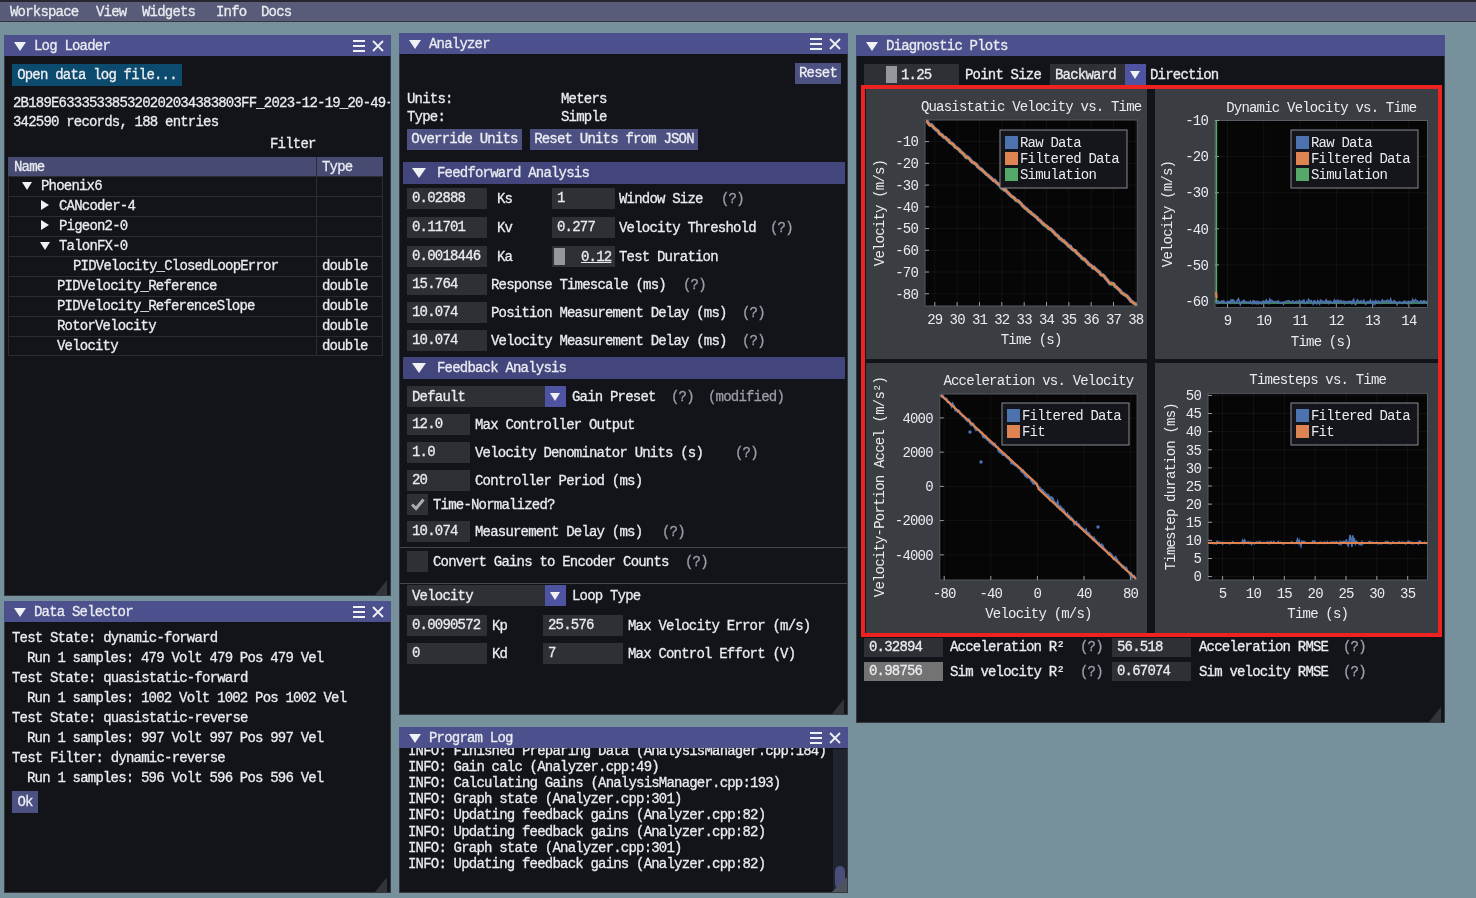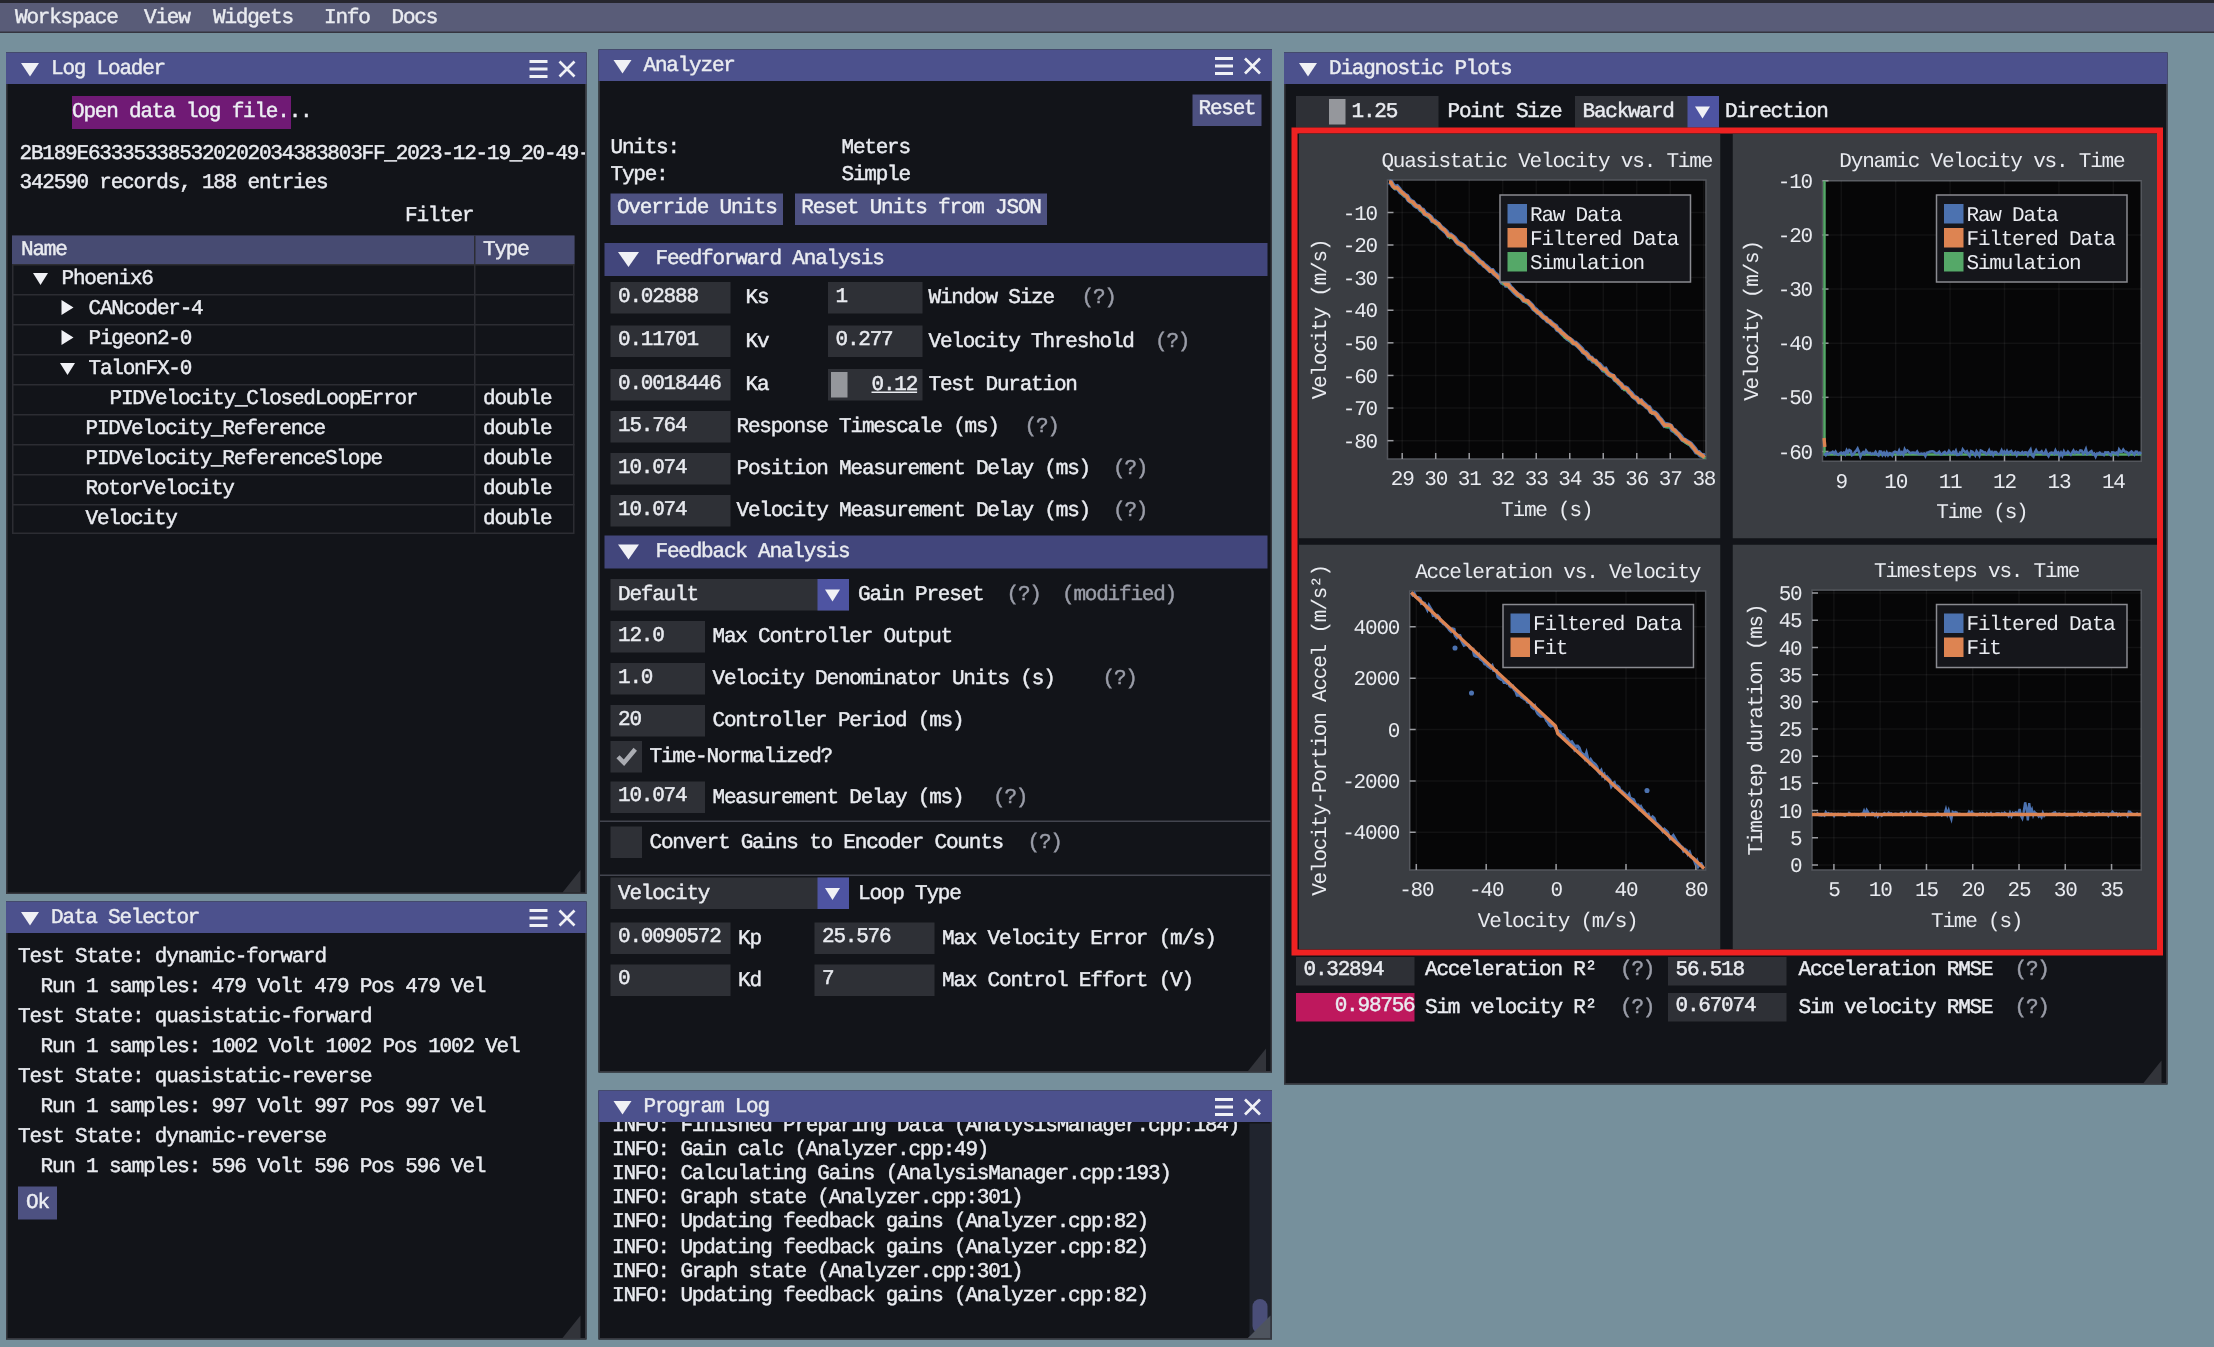--- a/index.html
+++ b/index.html
@@ -16,21 +16,21 @@
 <div style="position:absolute;left:4px;top:35px;width:387px;height:21px;background:#4c518d;"></div>
 <div style="position:absolute;left:14px;top:42px;width:0;height:0;border-left:6.0px solid transparent;border-right:6.0px solid transparent;border-top:9px solid #f0f1f5;"></div>
 <div style="position:absolute;left:34px;top:39px;height:14px;line-height:14px;color:#e9ebf0;white-space:pre;">Log Loader</div>
 <div style="position:absolute;left:353px;top:40px;width:12px;height:2px;background:#f0f1f5;"></div>
 <div style="position:absolute;left:353px;top:45px;width:12px;height:2px;background:#f0f1f5;"></div>
 <div style="position:absolute;left:353px;top:50px;width:12px;height:2px;background:#f0f1f5;"></div>
 <svg style="position:absolute;left:372px;top:40px" width="12" height="12" viewBox="0 0 12 12">
       <path d="M1 1 L11 11 M11 1 L1 11" stroke="#f0f1f5" stroke-width="1.8"></path>
     </svg>
 <div style="position:absolute;left:375px;top:580px;width:0;height:0;border-left:12px solid transparent;border-bottom:15px solid #32343a;"></div>
-<div style="position:absolute;left:12px;top:64px;width:146px;height:22px;background:#701a75;color:#eceef3;line-height:22px;text-align:center;white-space:pre;margin-left:36px;">Open data log file...</div>
+<div style="position:absolute;left:12px;top:64px;width:170px;height:22px;background:#0c4a6e;color:#eceef3;line-height:22px;text-align:center;white-space:pre;">Open data log file...</div>
 <div style="position:absolute;left:13px;top:96px;height:14px;line-height:14px;color:#e9ebf0;white-space:pre;max-width:377px;overflow:hidden;">2B189E633353385320202034383803FF_2023-12-19_20-49-22.wpilog</div>
 <div style="position:absolute;left:13px;top:115px;height:14px;line-height:14px;color:#e9ebf0;white-space:pre;">342590 records, 188 entries</div>
 <div style="position:absolute;left:270px;top:137px;height:14px;line-height:14px;color:#e9ebf0;white-space:pre;">Filter</div>
 <div style="position:absolute;left:8px;top:157px;width:375px;height:199px;border:1px solid #2c2d33;"></div>
 <div style="position:absolute;left:8px;top:157px;width:375px;height:19px;background:#474b72;"></div>
 <div style="position:absolute;left:316px;top:157px;width:1px;height:199px;background:#2c2d33;"></div>
 <div style="position:absolute;left:14px;top:160px;height:14px;line-height:14px;color:#e9ebf0;white-space:pre;">Name</div>
 <div style="position:absolute;left:322px;top:160px;height:14px;line-height:14px;color:#e9ebf0;white-space:pre;">Type</div>
 <div style="position:absolute;left:8px;top:176px;width:375px;height:1px;background:#2c2d33;"></div>
 <div style="position:absolute;left:22px;top:182px;width:0;height:0;border-left:5.5px solid transparent;border-right:5.5px solid transparent;border-top:8px solid #f0f1f5;"></div>
@@ -69,21 +69,21 @@
 <svg style="position:absolute;left:372px;top:606px" width="12" height="12" viewBox="0 0 12 12">
       <path d="M1 1 L11 11 M11 1 L1 11" stroke="#f0f1f5" stroke-width="1.8"></path>
     </svg>
 <div style="position:absolute;left:375px;top:877px;width:0;height:0;border-left:12px solid transparent;border-bottom:15px solid #32343a;"></div>
 <div style="position:absolute;left:12px;top:631px;height:14px;line-height:14px;color:#e9ebf0;white-space:pre;">Test State: dynamic-forward</div>
 <div style="position:absolute;left:27px;top:651px;height:14px;line-height:14px;color:#e9ebf0;white-space:pre;">Run 1 samples: 479 Volt 479 Pos 479 Vel</div>
 <div style="position:absolute;left:12px;top:671px;height:14px;line-height:14px;color:#e9ebf0;white-space:pre;">Test State: quasistatic-forward</div>
 <div style="position:absolute;left:27px;top:691px;height:14px;line-height:14px;color:#e9ebf0;white-space:pre;">Run 1 samples: 1002 Volt 1002 Pos 1002 Vel</div>
 <div style="position:absolute;left:12px;top:711px;height:14px;line-height:14px;color:#e9ebf0;white-space:pre;">Test State: quasistatic-reverse</div>
 <div style="position:absolute;left:27px;top:731px;height:14px;line-height:14px;color:#e9ebf0;white-space:pre;">Run 1 samples: 997 Volt 997 Pos 997 Vel</div>
-<div style="position:absolute;left:12px;top:751px;height:14px;line-height:14px;color:#e9ebf0;white-space:pre;">Test State: dynamic-reverse</div>
+<div style="position:absolute;left:12px;top:751px;height:14px;line-height:14px;color:#e9ebf0;white-space:pre;">Test Filter: dynamic-reverse</div>
 <div style="position:absolute;left:27px;top:771px;height:14px;line-height:14px;color:#e9ebf0;white-space:pre;">Run 1 samples: 596 Volt 596 Pos 596 Vel</div>
 <div style="position:absolute;left:12px;top:791px;width:26px;height:22px;background:#4d5181;color:#eceef3;line-height:22px;text-align:center;white-space:pre;">Ok</div>
 <div style="position:absolute;left:399px;top:33px;width:449px;height:682px;background:#121419;border:1px solid #36383f;box-sizing:border-box;"></div>
 <div style="position:absolute;left:399px;top:33px;width:449px;height:21px;background:#4c518d;"></div>
 <div style="position:absolute;left:409px;top:40px;width:0;height:0;border-left:6.0px solid transparent;border-right:6.0px solid transparent;border-top:9px solid #f0f1f5;"></div>
 <div style="position:absolute;left:429px;top:37px;height:14px;line-height:14px;color:#e9ebf0;white-space:pre;">Analyzer</div>
 <div style="position:absolute;left:810px;top:38px;width:12px;height:2px;background:#f0f1f5;"></div>
 <div style="position:absolute;left:810px;top:43px;width:12px;height:2px;background:#f0f1f5;"></div>
 <div style="position:absolute;left:810px;top:48px;width:12px;height:2px;background:#f0f1f5;"></div>
 <svg style="position:absolute;left:829px;top:38px" width="12" height="12" viewBox="0 0 12 12">
@@ -445,18 +445,18 @@
       <text x="156" y="57" text-anchor="start" fill="#e9ebf0">Filtered Data</text>
       <rect x="141" y="62" width="13" height="13" fill="#dd8452"></rect>
       <text x="156" y="73" text-anchor="start" fill="#e9ebf0">Fit</text>
     </svg>
 <div style="position:absolute;left:864px;top:637.5px;width:79px;height:19px;background:#2e3036;color:#e9ebf0;line-height:19px;padding-left:5px;white-space:pre;">0.32894</div>
 <div style="position:absolute;left:950px;top:640px;height:14px;line-height:14px;color:#e9ebf0;white-space:pre;">Acceleration R²</div>
 <div style="position:absolute;left:1080px;top:640px;height:14px;line-height:14px;color:#9a9da8;white-space:pre;">(?)</div>
 <div style="position:absolute;left:1112px;top:637.5px;width:79px;height:19px;background:#2e3036;color:#e9ebf0;line-height:19px;padding-left:5px;white-space:pre;">56.518</div>
 <div style="position:absolute;left:1199px;top:640px;height:14px;line-height:14px;color:#e9ebf0;white-space:pre;">Acceleration RMSE</div>
 <div style="position:absolute;left:1343px;top:640px;height:14px;line-height:14px;color:#9a9da8;white-space:pre;">(?)</div>
-<div style="position:absolute;left:864px;top:662px;width:79px;height:19px;background:#be185d;color:#e9ebf0;line-height:19px;padding-left:5px;white-space:pre;text-align:right;">0.98756</div>
+<div style="position:absolute;left:864px;top:662px;width:79px;height:19px;background:#737373;color:#e9ebf0;line-height:19px;padding-left:5px;white-space:pre;">0.98756</div>
 <div style="position:absolute;left:950px;top:664.5px;height:14px;line-height:14px;color:#e9ebf0;white-space:pre;">Sim velocity R²</div>
 <div style="position:absolute;left:1080px;top:664.5px;height:14px;line-height:14px;color:#9a9da8;white-space:pre;">(?)</div>
 <div style="position:absolute;left:1112px;top:662px;width:79px;height:19px;background:#2e3036;color:#e9ebf0;line-height:19px;padding-left:5px;white-space:pre;">0.67074</div>
 <div style="position:absolute;left:1199px;top:664.5px;height:14px;line-height:14px;color:#e9ebf0;white-space:pre;">Sim velocity RMSE</div>
 <div style="position:absolute;left:1343px;top:664.5px;height:14px;line-height:14px;color:#9a9da8;white-space:pre;">(?)</div>
 </div>
 </body></html>

